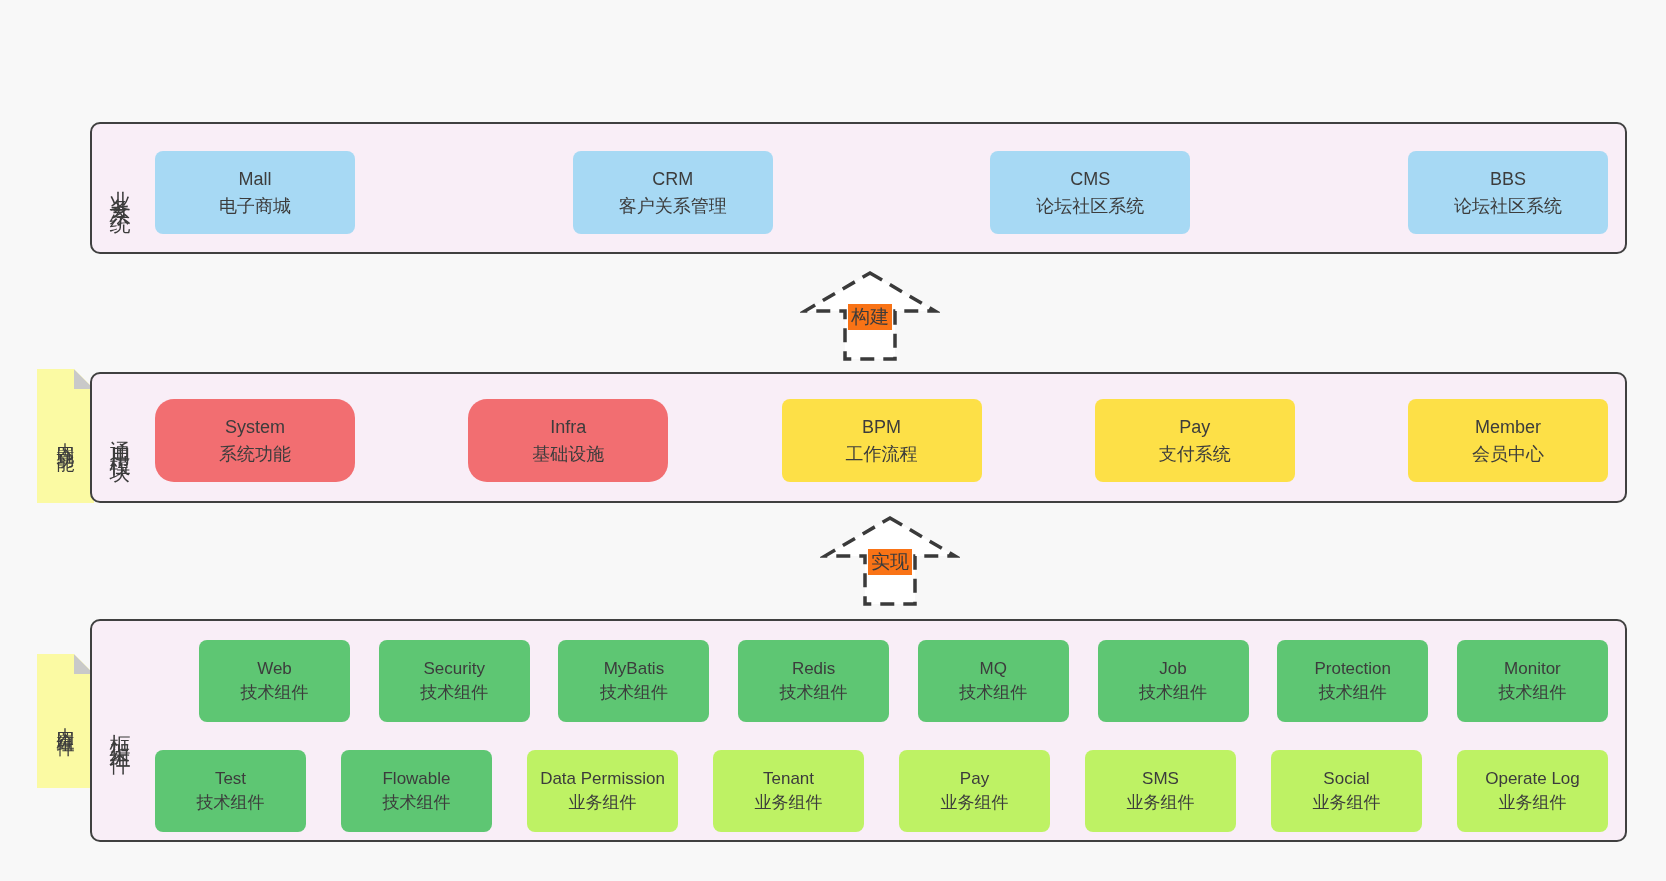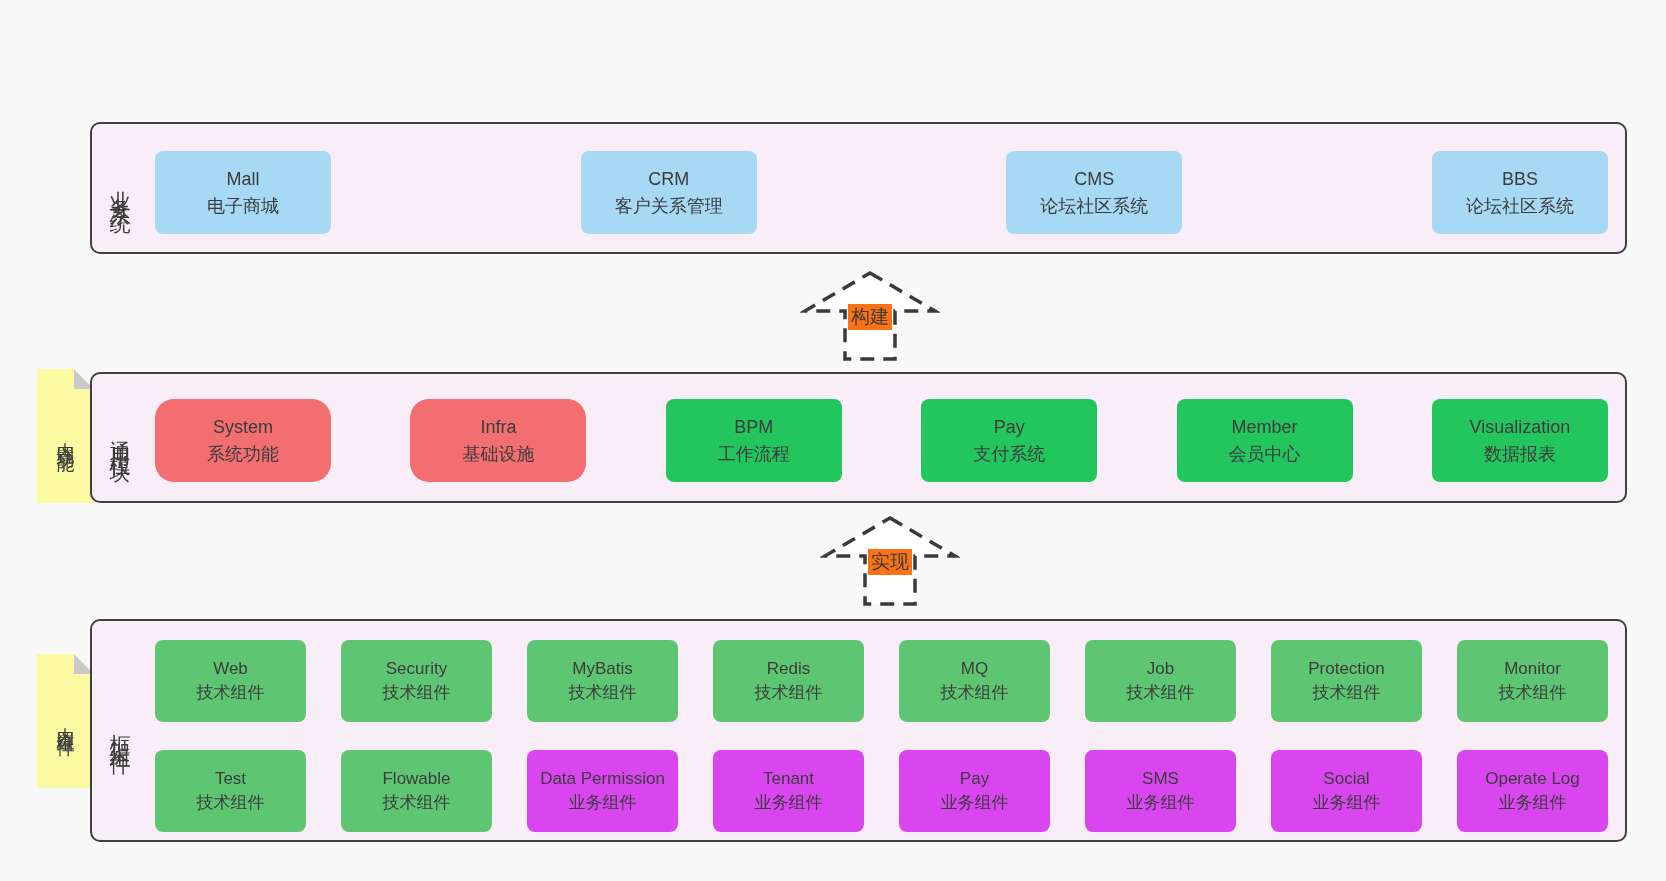--- a/index.html
+++ b/index.html
@@ -25,33 +25,33 @@
        background:#c9c9c9;clip-path:polygon(0 0, 0 100%, 100% 100%);}
   .tab2{top:369px;height:134px;}
   .tab3{top:654px;height:134px;}
   .tabtext{position:absolute;left:50%;top:50%;transform:translate(-50%,-50%);
        writing-mode:vertical-rl;text-orientation:upright;font-size:18px;letter-spacing:4px;}
 
   
   .boxrow{position:absolute;left:63px;right:17px;display:flex;justify-content:space-between;}
   .band1 .boxrow{top:27px;}
   .band2 .boxrow{top:25px;}
-  .band3 .row1{top:19px;}
+  .band3 .row1{top:19px;margin-left:44px;}
   .band3 .row2{top:129px;}
 
   .box{display:flex;flex-direction:column;justify-content:center;align-items:center;
        text-align:center;border-radius:8px;line-height:1.45;color:#3c3c3c;}
-  .bigbox{width:176px;height:83px;font-size:18px;}
+  .bigbox{width:200px;height:83px;font-size:18px;}
   .smallbox{width:151px;height:82px;font-size:17px;line-height:1.4;padding:0 4px;box-sizing:border-box;}
 
   .blue{background:#a7d9f4;}
   .red{background:#f26e71;border-radius:19px;}
-  .pink{background:#22c55e;}
+  .pink{background:#fde047;}
   .green{background:#5ec673;}
-  .lgreen{background:#d946ef;}
+  .lgreen{background:#bef264;}
 
   
   .arrow{position:absolute;width:140px;height:96px;z-index:2;}
   .arrow svg{display:block;width:100%;height:100%;}
   .alabel{position:absolute;left:50%;top:36px;transform:translateX(-50%);
           background:#f97316;font-size:19px;padding:0 3px;white-space:nowrap;}
   .arrow1{left:800px;top:268px;}
   .arrow2{left:820px;top:513px;}
 </style>
 </head>
@@ -111,24 +111,20 @@
         <div>工作流程</div>
       </div>
       <div class="box bigbox pink">
         <div>Pay</div>
         <div>支付系统</div>
       </div>
       <div class="box bigbox pink">
         <div>Member</div>
         <div>会员中心</div>
       </div>
-      <div class="box bigbox pink">
-        <div>Visualization</div>
-        <div>数据报表</div>
-      </div>
     </div>
   </div>
 
   <div class="arrow arrow2">
     <svg viewBox="0 0 140 96">
       <polygon points="70,5 135,43 95,43 95,91 45,91 45,43 5,43" fill="#ffffff" stroke="#3a3a3a" stroke-width="3.5" stroke-dasharray="14 9" stroke-linejoin="miter"></polygon>
     </svg>
     <span class="alabel">实现</span>
   </div>
 

